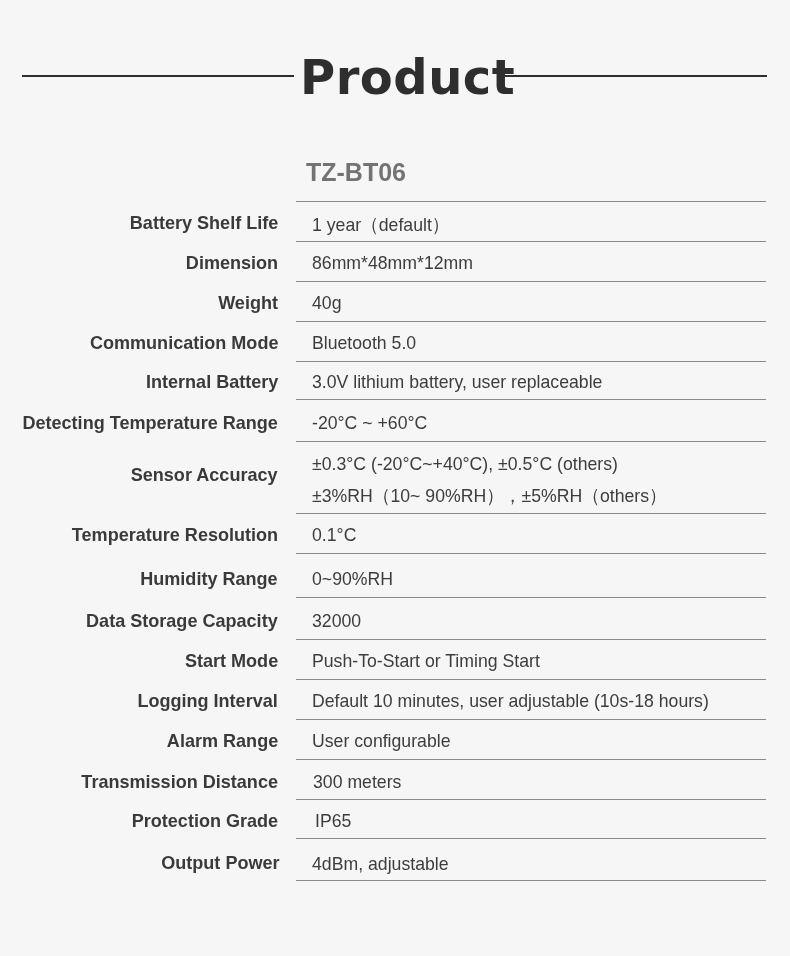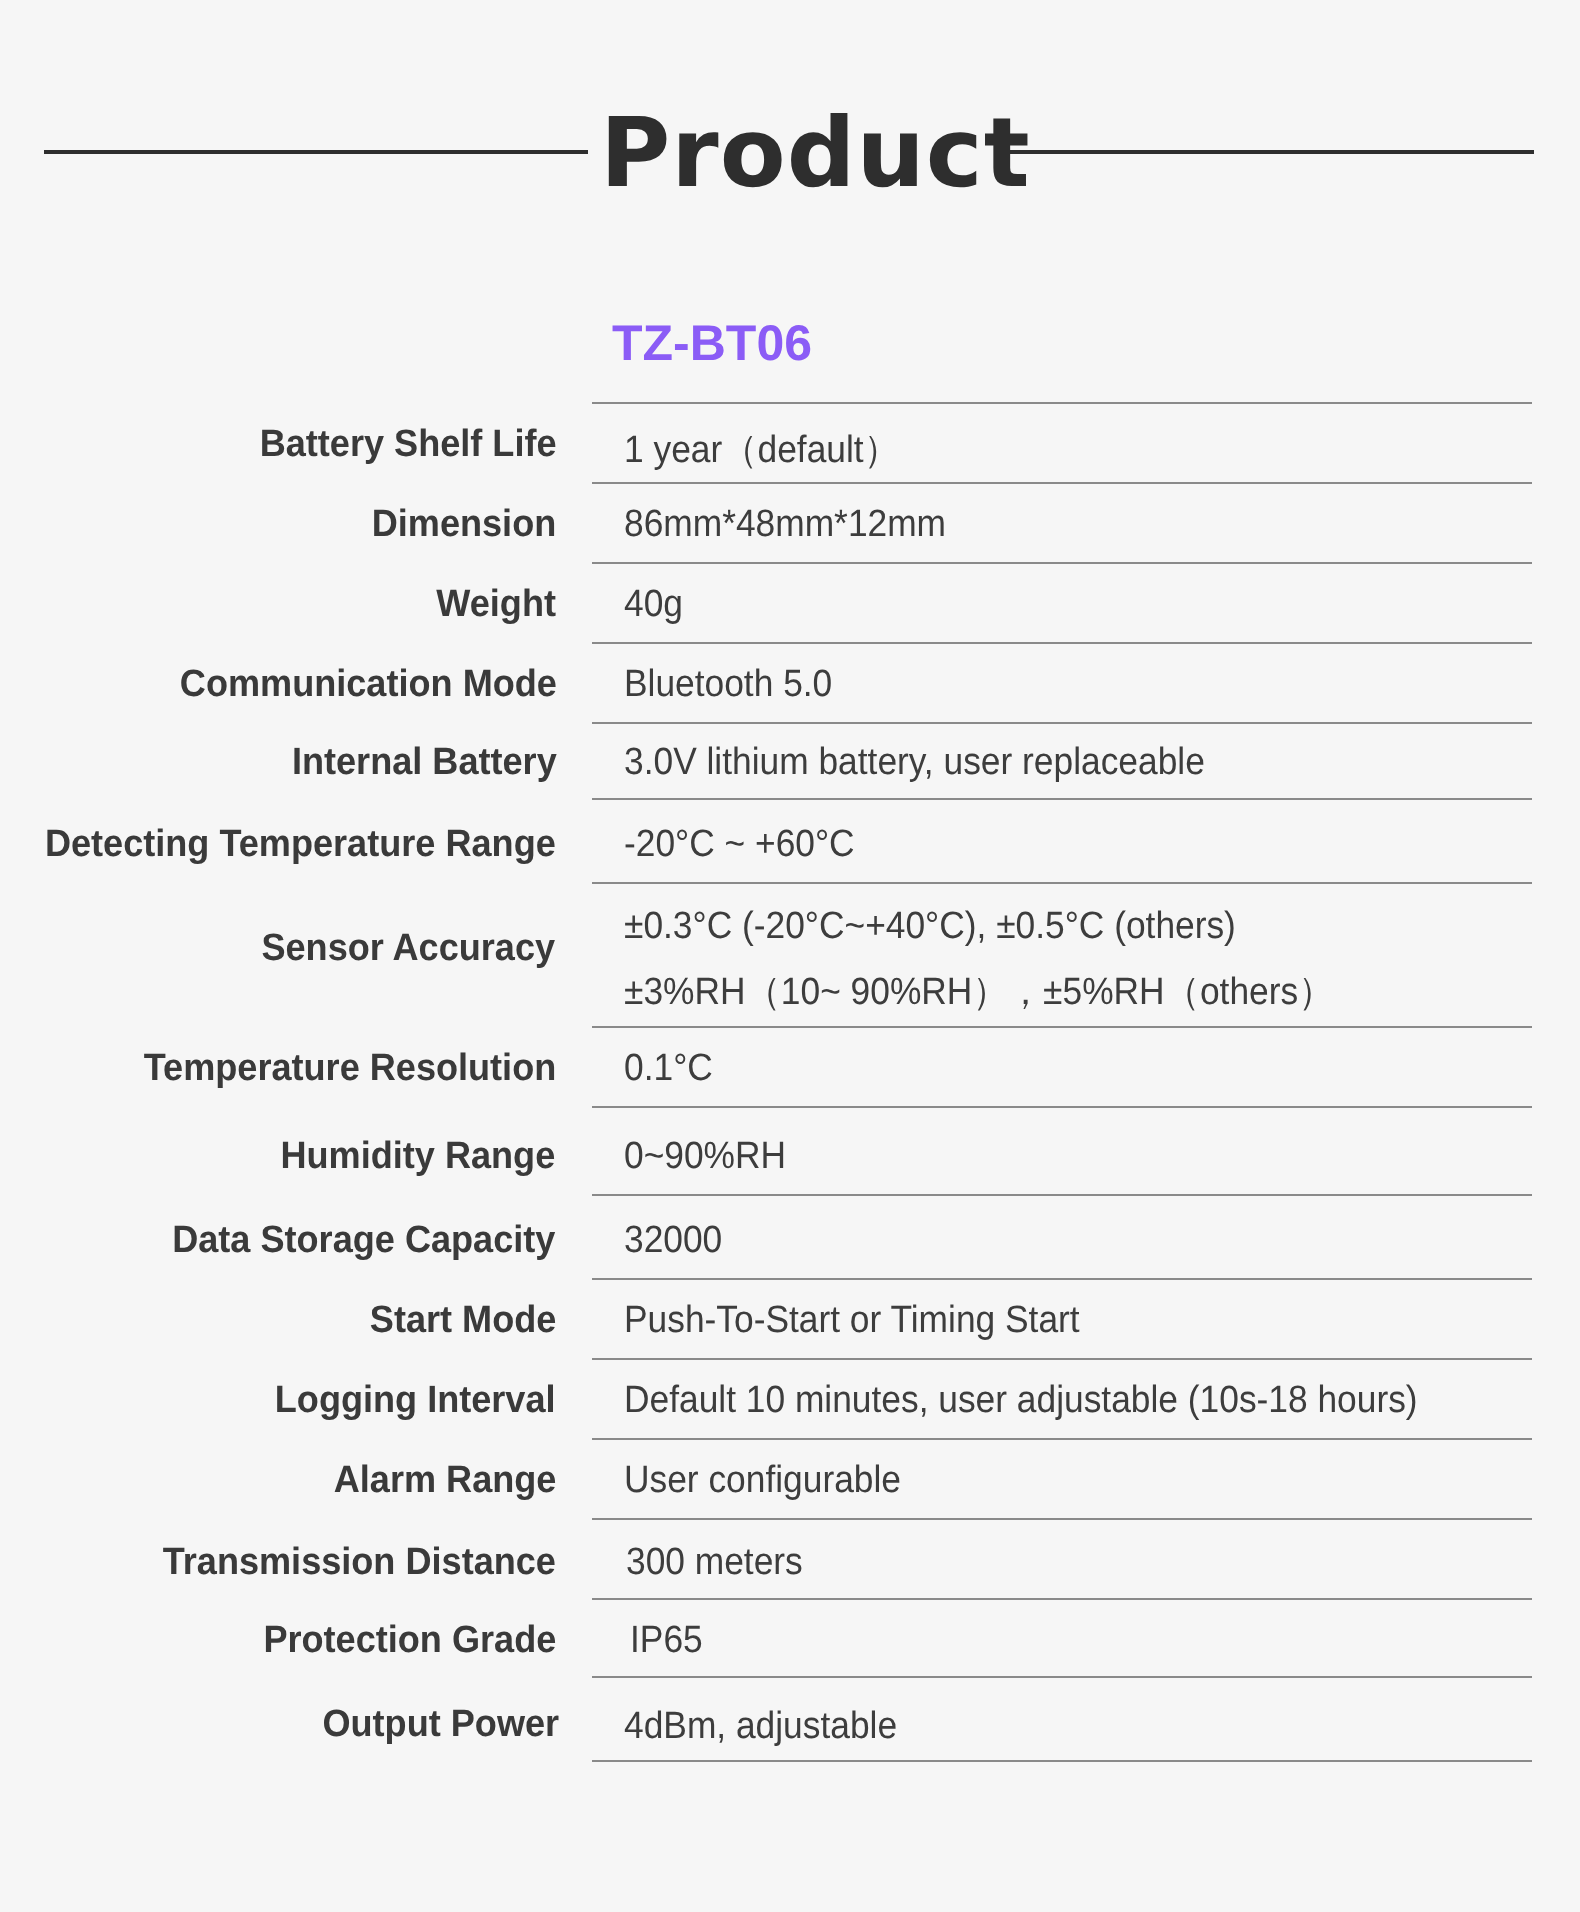--- a/index.html
+++ b/index.html
@@ -2,21 +2,21 @@
 <html><head>
 <meta charset="utf-8">
 <style>
   html, body { margin:0; padding:0; }
   body { width:790px; height:956px; background:#f6f6f6; position:relative; overflow:hidden; font-family:"Liberation Sans", sans-serif; color:#3a3a3a; }
   .hdr { position:absolute; top:44px; left:0; width:634px; height:66px; }
   .hdr .line { position:absolute; top:31px; height:2px; background:#2e2e2e; }
   .hdr .l { left:22px; width:272px; }
   .hdr .r { left:497px; width:270px; }
   .hdr .title { position:absolute; left:300px; top:0; width:190px; text-align:center; font-family:"DejaVu Sans", sans-serif; font-weight:bold; font-size:48px; line-height:66px; color:#2e2e2e; letter-spacing:0.5px; }
-  .model { position:absolute; left:306px; top:158px; font-weight:bold; font-size:25px; color:#8b5cf6; }
+  .model { position:absolute; left:306px; top:158px; font-weight:bold; font-size:25px; color:#737373; }
   .rowline { position:absolute; left:296px; width:470px; height:1px; background:#8a8a8a; }
   .lbl { position:absolute; right:512px; font-weight:bold; font-size:19px; color:#3a3a3a; white-space:nowrap; text-align:right; transform:scaleX(0.95); transform-origin:right center; }
   .val { position:absolute; left:312px; font-size:19px; color:#3d3d3d; white-space:nowrap; transform:scaleX(0.93); transform-origin:left center; }
 </style>
 </head>
 <body>
 
 <div class="hdr">
   <div class="line l"></div>
   <div class="title">Product</div>

